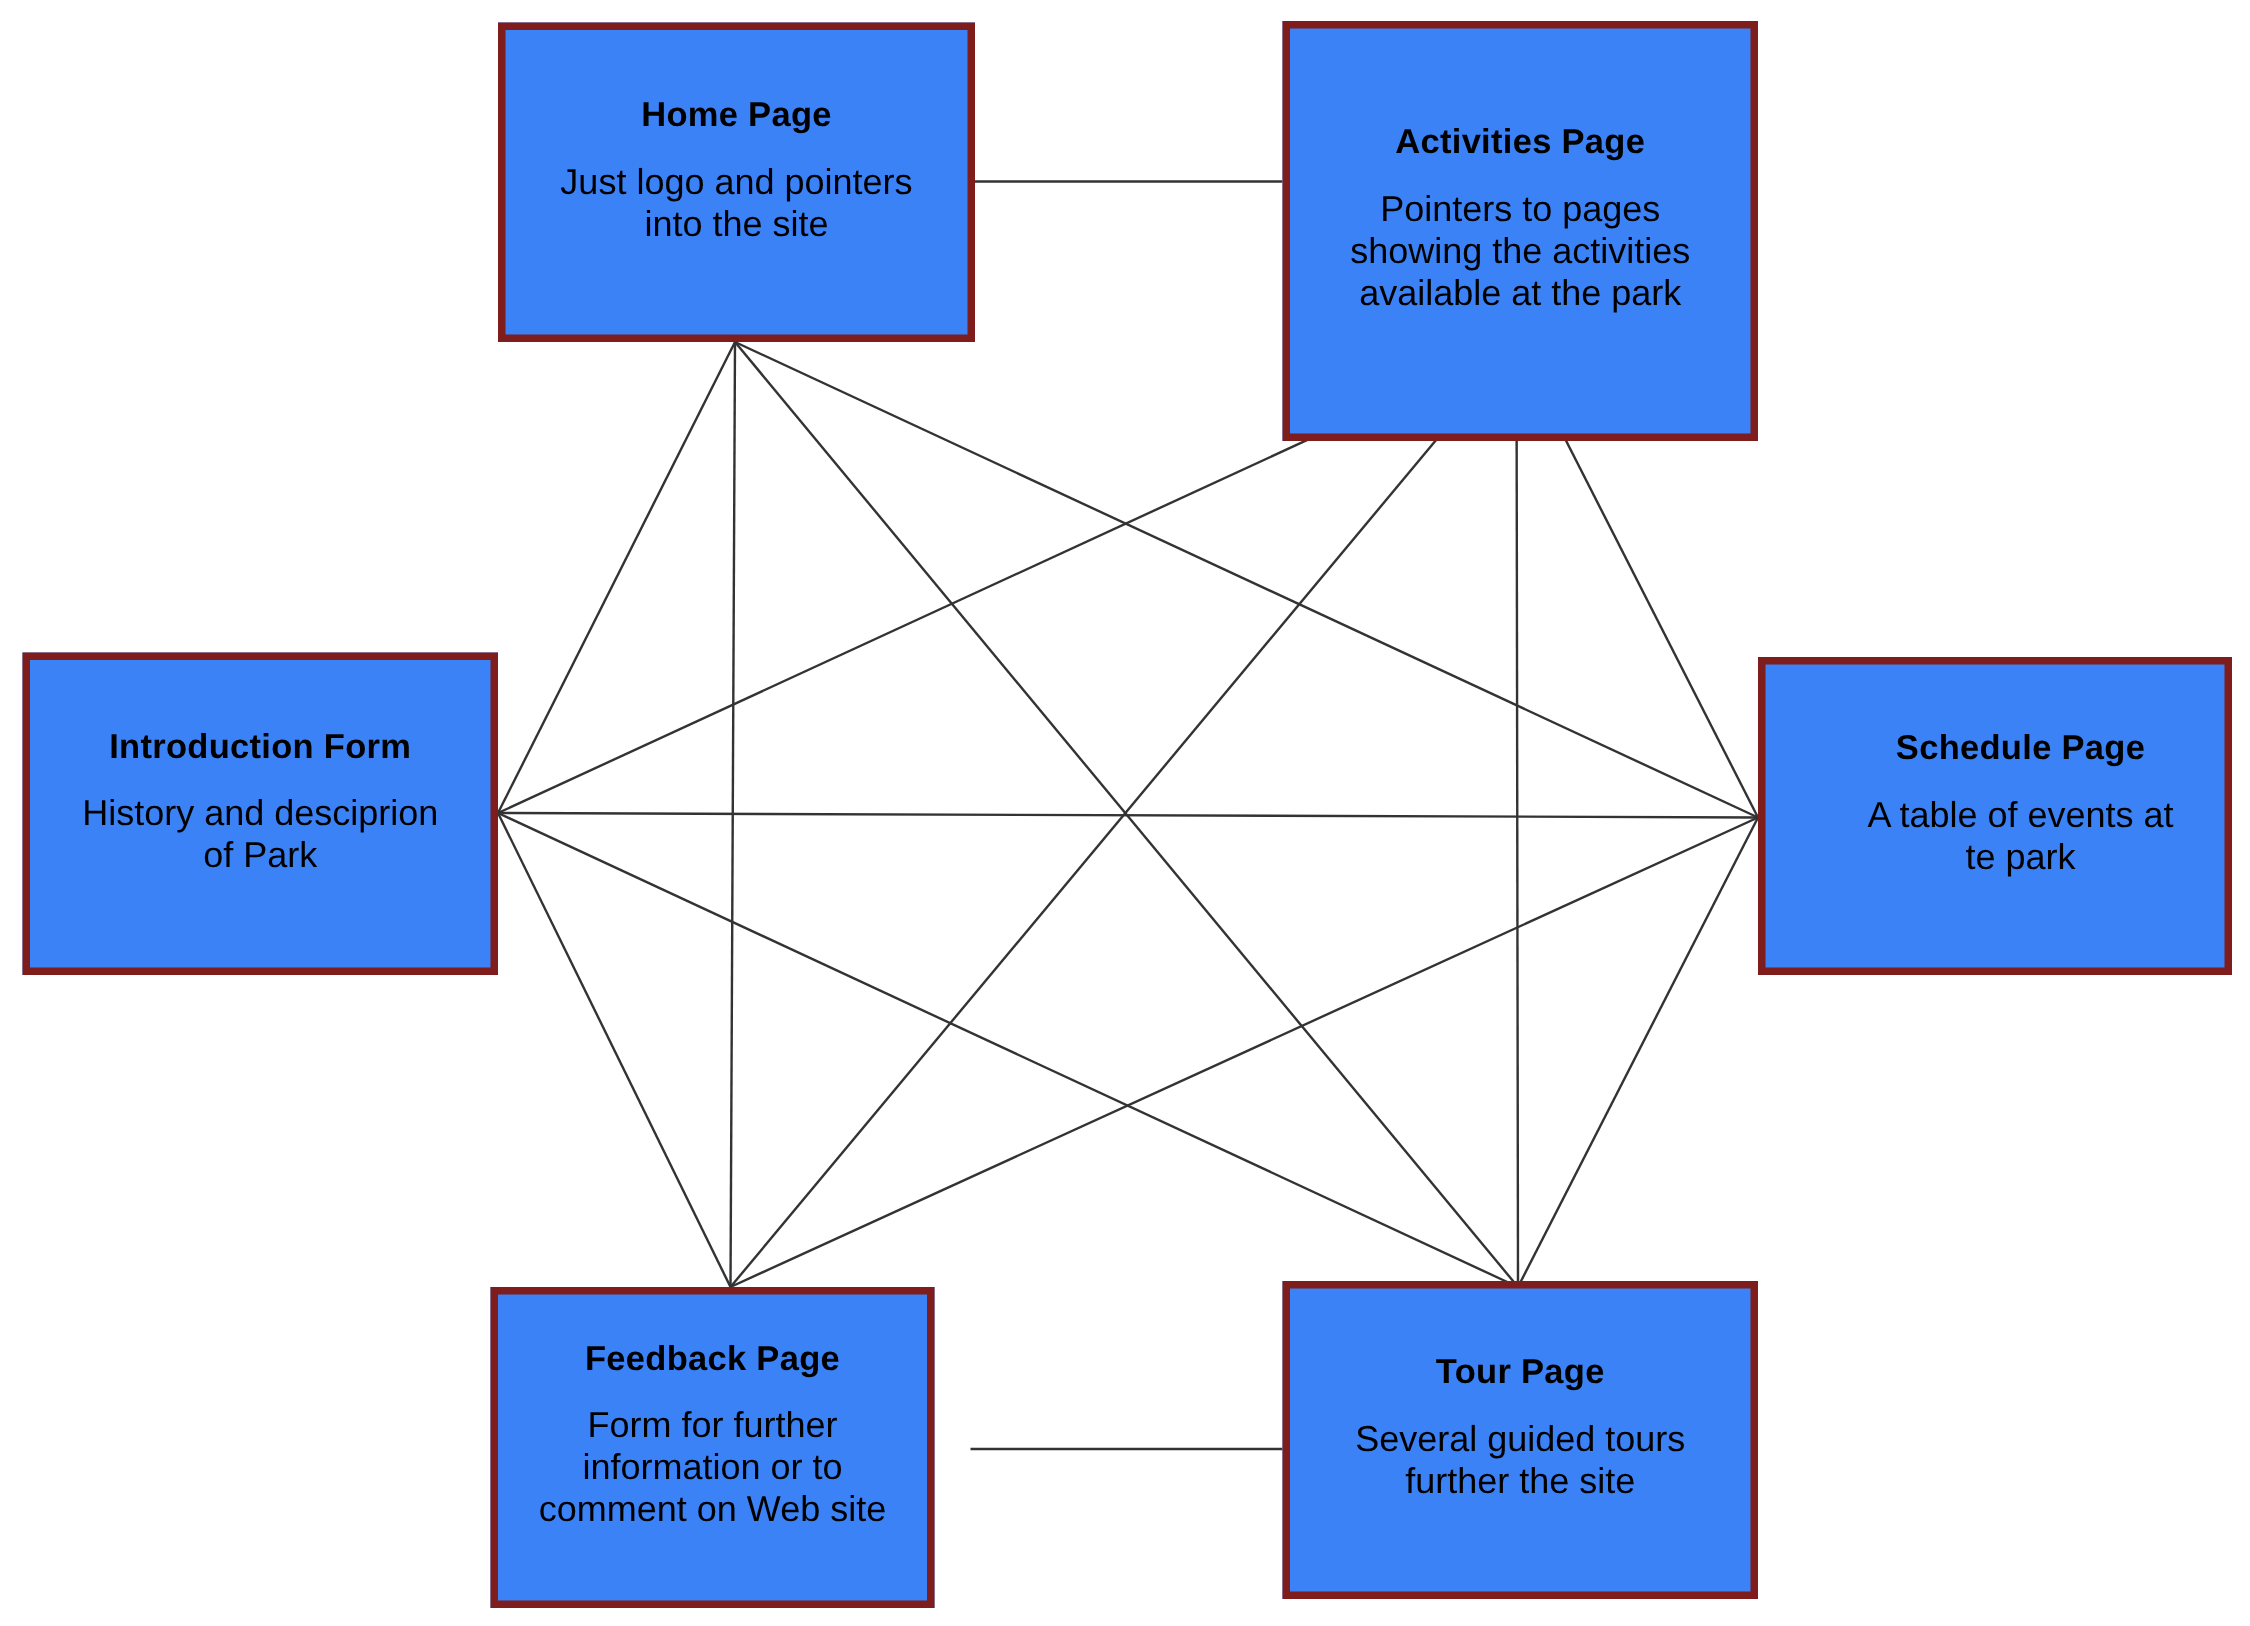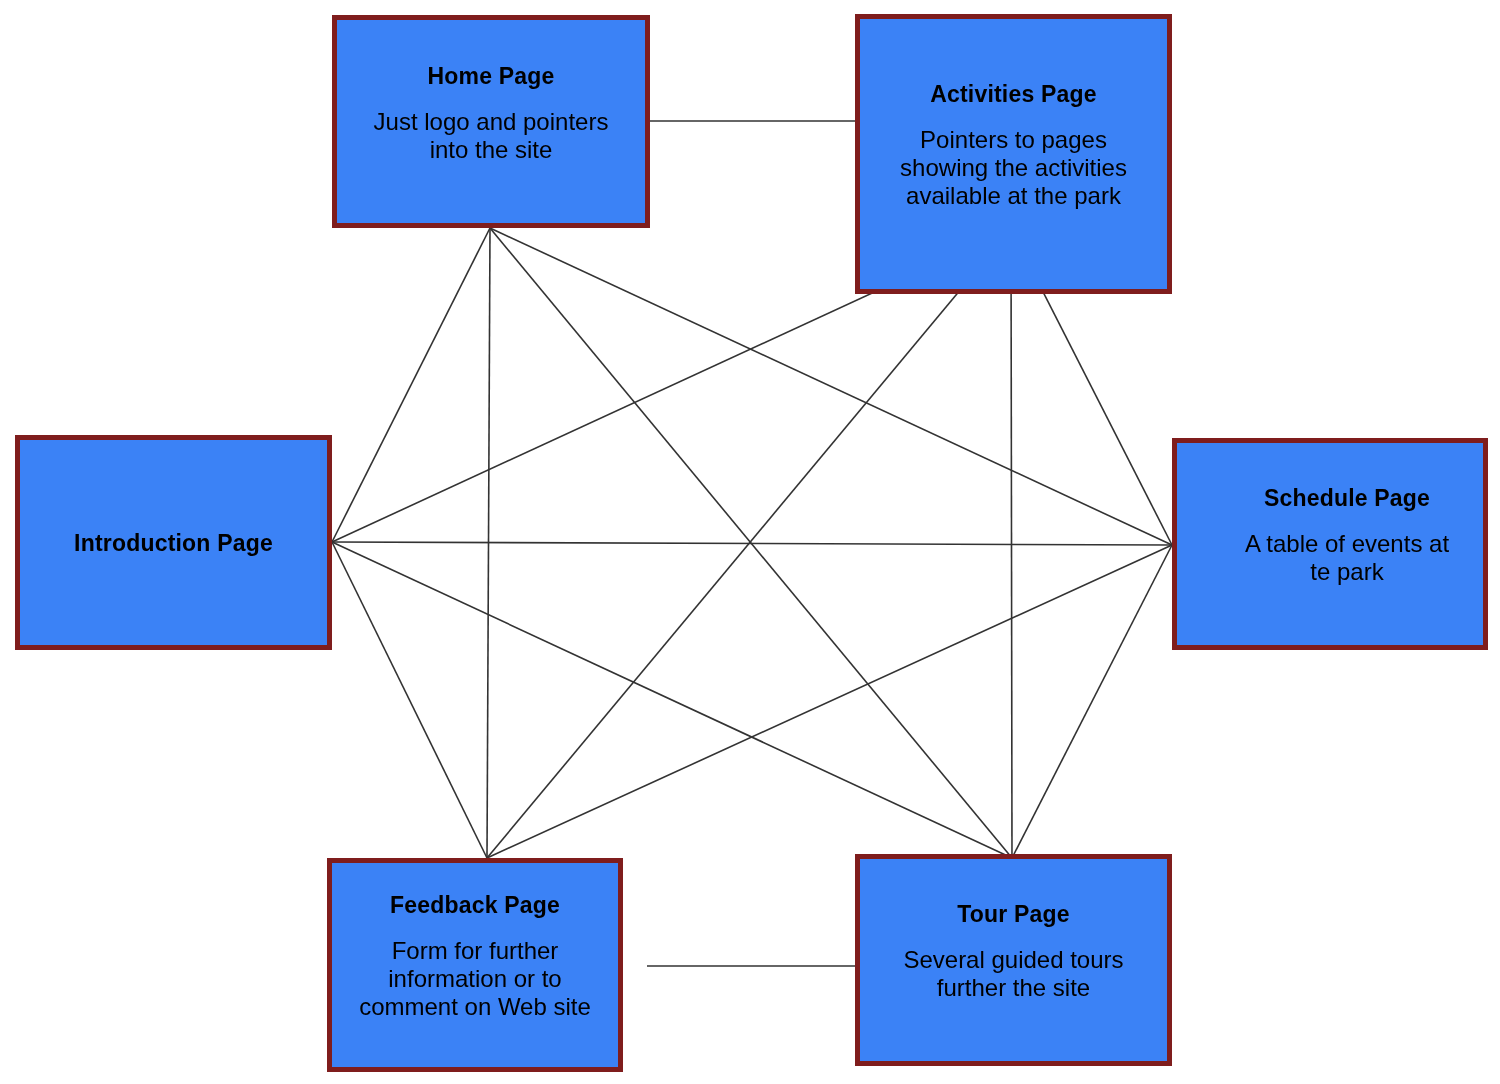--- a/index.html
+++ b/index.html
@@ -85,21 +85,22 @@
     <h2 class="node-title">Home Page</h2>
     <p class="node-desc">Just logo and pointers into the site</p>
   </div>
 
   <div class="node node-activities">
     <h2 class="node-title">Activities Page</h2>
     <p class="node-desc">Pointers to pages showing the activities available at the park</p>
   </div>
 
   <div class="node node-introduction">
-    <h2 class="node-title">Introduction Page</h2>
+    <h2 class="node-title">Introduction Form</h2>
+    <p class="node-desc">History and desciprion of Park</p>
   </div>
 
   <div class="node node-schedule">
     <h2 class="node-title">Schedule Page</h2>
     <p class="node-desc">A table of events at te park</p>
   </div>
 
   <div class="node node-feedback">
     <h2 class="node-title">Feedback Page</h2>
     <p class="node-desc">Form for further information or to comment on Web site</p>

